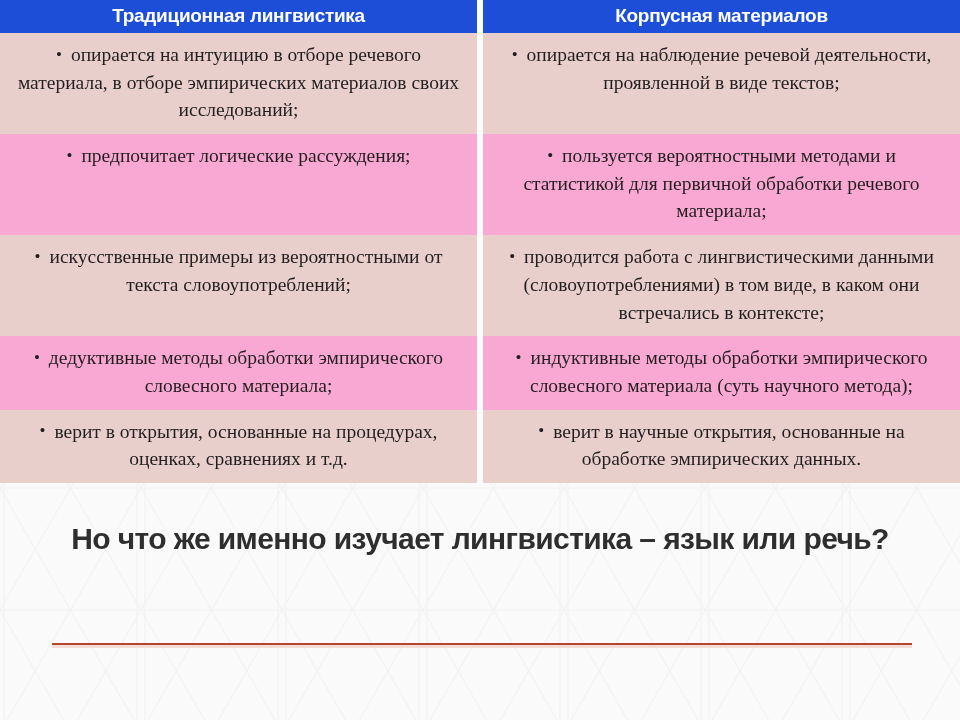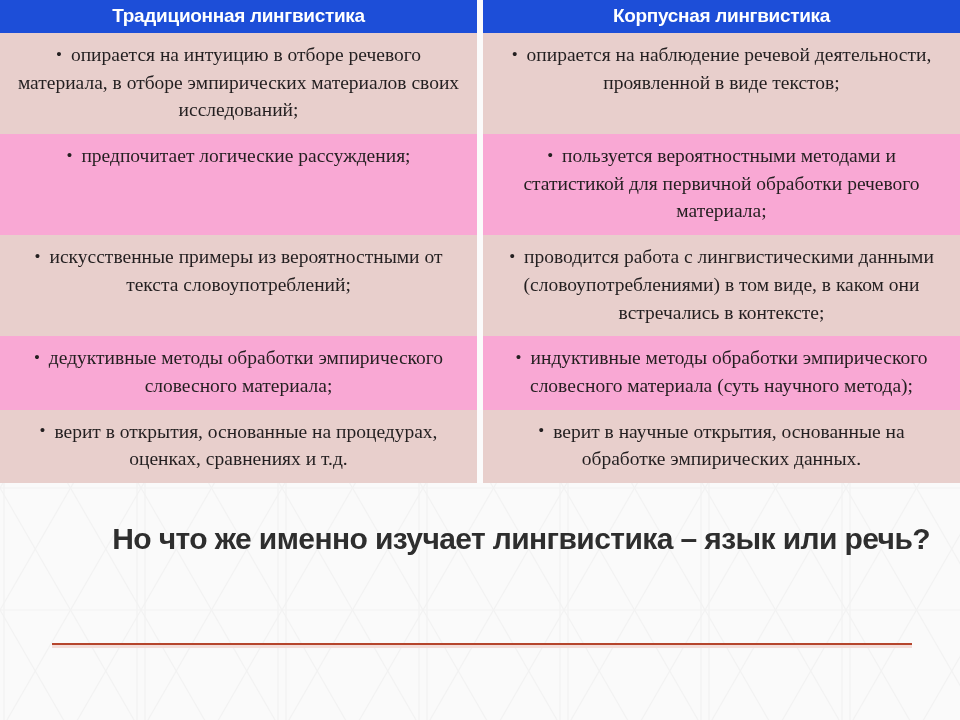--- a/index.html
+++ b/index.html
@@ -100,21 +100,21 @@
     position: absolute;
     left: 30px;
     top: 62px;
     width: 900px;
     margin: 0;
     font-family: "Liberation Sans", sans-serif;
     font-weight: bold;
     font-size: 30px;
     letter-spacing: -0.6px;
     color: #2e2e2e;
-    text-align: right;
+    text-align: center;
     white-space: nowrap;
   }
   #section-divider {
     position: absolute;
     left: 52px;
     top: 183px;
     width: 860px;
     height: 5px;
   }
   #section-divider .rule-top {
@@ -152,21 +152,21 @@
 <table id="comparison-table">
   <colgroup>
     <col class="col-left">
       <col class="col-gap">
       <col class="col-right">
   </colgroup>
   <thead>
     <tr>
       <th class="hdr-cell">Традиционная лингвистика</th>
       <th class="hdr-gap"></th>
-      <th class="hdr-cell">Корпусная лингвистика</th>
+      <th class="hdr-cell">Корпусная материалов</th>
     </tr>
   </thead>
   <tbody>
 
     <tr class="row-dark">
       <td class="body-cell">
         <p class="bullet-line">
           <span class="bullet-mark">•</span><span>опирается на интуицию в отборе речевого материала, в отборе эмпирических материалов своих исследований;</span>
         </p>
       </td>

